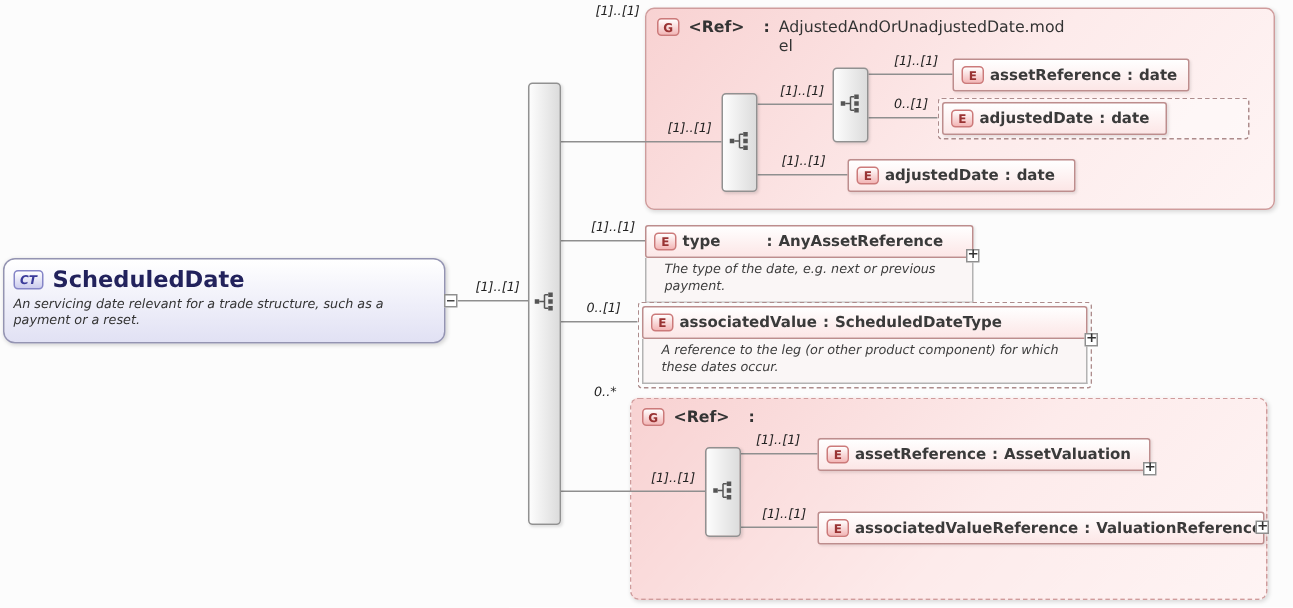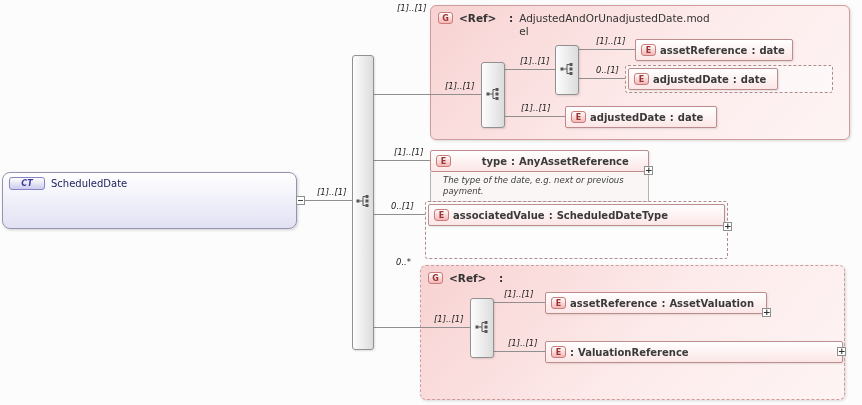--- a/index.html
+++ b/index.html
@@ -8,26 +8,26 @@
 
   .hline { position:absolute; height:1px; background:#8f8f8f; }
 
   .card-label { position:absolute; font-size:8.5px; font-style:italic; color:#222; white-space:nowrap;text-align:center; }
 
   .root-box { position:absolute; left:2px; top:172px; width:295px; height:57px;
     border:1px solid #9494b2; border-radius:8px;
     background:linear-gradient(#ffffff,#e1e1f4);
     box-shadow:1px 1px 3px rgba(0,0,0,0.18); padding:4px 6px; }
   .root-title { display:flex; align-items:center; gap:6px; margin-bottom:3px; }
-  .root-name { font-size:10px; font-weight:normal; color:#22225c; }
+  .root-name { font-size:15px; font-weight:bold; color:#22225c; }
   .root-doc { font-size:8.5px; font-style:italic; color:#333; line-height:1.3; }
 
   .badge { display:inline-flex; align-items:center; justify-content:center;
     border-radius:3px; font-weight:bold; flex:none; }
-  .badge-ct { width:36px; height:13px; border:1px solid #8585c7; background:linear-gradient(#ffffff,#ccccee); color:#3a3a99; font-size:8px;font-style:italic; }
+  .badge-ct { width:20px; height:13px; border:1px solid #8585c7; background:linear-gradient(#ffffff,#ccccee); color:#3a3a99; font-size:8px;font-style:italic; }
   .badge-e, .badge-g { width:15px; height:12px; border:1px solid #cc7a7a; background:linear-gradient(#ffffff,#f3b6b6); color:#993333; font-size:8px; }
 
   .seq-bar { position:absolute; left:352px; top:55px; width:22px; height:295px;
     border:1px solid #919191; border-radius:3px;
     background:linear-gradient(to right,#fdfdfd,#dcdcdc);
     display:flex; align-items:center; justify-content:center;
     box-shadow:1px 1px 2px rgba(0,0,0,0.12); }
   .compositor { position:absolute; width:24px; border:1px solid #919191; border-radius:3px;
     background:linear-gradient(to right,#fdfdfd,#dcdcdc);
     display:flex; align-items:center; justify-content:center;
@@ -41,21 +41,21 @@
   .group-name { font-size:10.5px; font-weight:bold; color:#333; min-width:44px; }
   .group-colon { font-size:10.5px; font-weight:bold; color:#333; }
   .group-type { font-size:10.5px; font-weight:normal; color:#333; width:196px; word-break:break-all; line-height:1.2; }
 
   .el-abs { position:absolute; }
   .el-box { border:1px solid #bd8d8d; border-radius:2px;
     background:linear-gradient(#ffffff,#fce6e6);
     display:flex; align-items:center; gap:4px; padding:0 5px; height:22px;
     box-shadow:1px 1px 2px rgba(0,0,0,0.10); white-space:nowrap; }
   .el-name, .el-type, .el-colon { font-size:10px; font-weight:bold; color:#3a3a3a; }
-  .gap-name { min-width:52px;text-align:right; }
+  .gap-name { min-width:52px; }
   .anno { border:1px solid #b3b3b3; border-top:none; background:#faf6f6;
     font-size:8.5px; font-style:italic; color:#3d3d3d; padding:3px 12px; line-height:1.35; }
 
   .opt-wrap { position:absolute; border:1px dashed #ad8c8c; border-radius:3px;
     background:rgba(255,255,255,0.45); padding:2px; }
 
   .plus-btn { position:absolute; width:9px; height:9px; border:1px solid #8f8f8f; background:#ffffff;
     font-size:9px; line-height:7px; text-align:center; color:#333; font-weight:bold; z-index:5; }
 
   .handle { position:absolute; left:296px; top:196px; width:9px; height:9px;
@@ -94,20 +94,21 @@
   <div class="hline" style="left:374px; top:214px; width:51px;"></div>
   <div class="hline" style="left:374px; top:327px; width:96px;"></div>
   <div class="hline" style="left:494px; top:302px; width:51px;"></div>
   <div class="hline" style="left:494px; top:351px; width:51px;"></div>
 
   <div class="root-box">
     <div class="root-title">
       <span class="badge badge-ct">CT</span>
       <span class="root-name">ScheduledDate</span>
     </div>
+    <div class="root-doc">An servicing date relevant for a trade structure, such as a payment or a reset.</div>
   </div>
   <div class="handle"></div>
 
   <div class="seq-bar">
     <span>
       <svg width="14" height="14" viewBox="0 0 14 14">
         <rect x="0.5" y="5.5" width="3" height="3" fill="#555"></rect>
         <line x1="3.5" y1="7" x2="7" y2="7" stroke="#555" stroke-width="1"></line>
         <line x1="7" y1="2.5" x2="7" y2="11.5" stroke="#555" stroke-width="1"></line>
         <line x1="7" y1="2.5" x2="9.5" y2="2.5" stroke="#555" stroke-width="1"></line>
@@ -200,36 +201,38 @@
   </div>
   <div class="plus-btn" style="left:644px; top:166px;">+</div>
 
   <div class="opt-wrap" style="left:425px; top:201px; width:303px; height:58px;">
     <div class="el-box">
       <span class="badge badge-e">E</span>
       <span class="el-name">associatedValue</span>
       <span class="el-colon">:</span>
       <span class="el-type">ScheduledDateType</span>
     </div>
+    <div class="anno">A reference to the leg (or other product component) for which these dates occur.</div>
   </div>
   <div class="plus-btn" style="left:723px; top:222px;">+</div>
 
   <div class="el-abs" style="left:545px; top:292px; width:222px;">
     <div class="el-box">
       <span class="badge badge-e">E</span>
       <span class="el-name">assetReference</span>
       <span class="el-colon">:</span>
       <span class="el-type">AssetValuation</span>
     </div>
   </div>
   <div class="plus-btn" style="left:762px; top:308px;">+</div>
 
   <div class="el-abs" style="left:545px; top:341px; width:298px;">
     <div class="el-box">
       <span class="badge badge-e">E</span>
+      <span class="el-name">associatedValueReference</span>
       <span class="el-colon">:</span>
       <span class="el-type">ValuationReference</span>
     </div>
   </div>
   <div class="plus-btn" style="left:837px; top:347px;">+</div>
 
   <div class="card-label" style="left:317px; top:187px;">[1]..[1]</div>
   <div class="card-label" style="left:397px; top:3px;">[1]..[1]</div>
   <div class="card-label" style="left:445px; top:81px;">[1]..[1]</div>
   <div class="card-label" style="left:520px; top:56px;">[1]..[1]</div>

